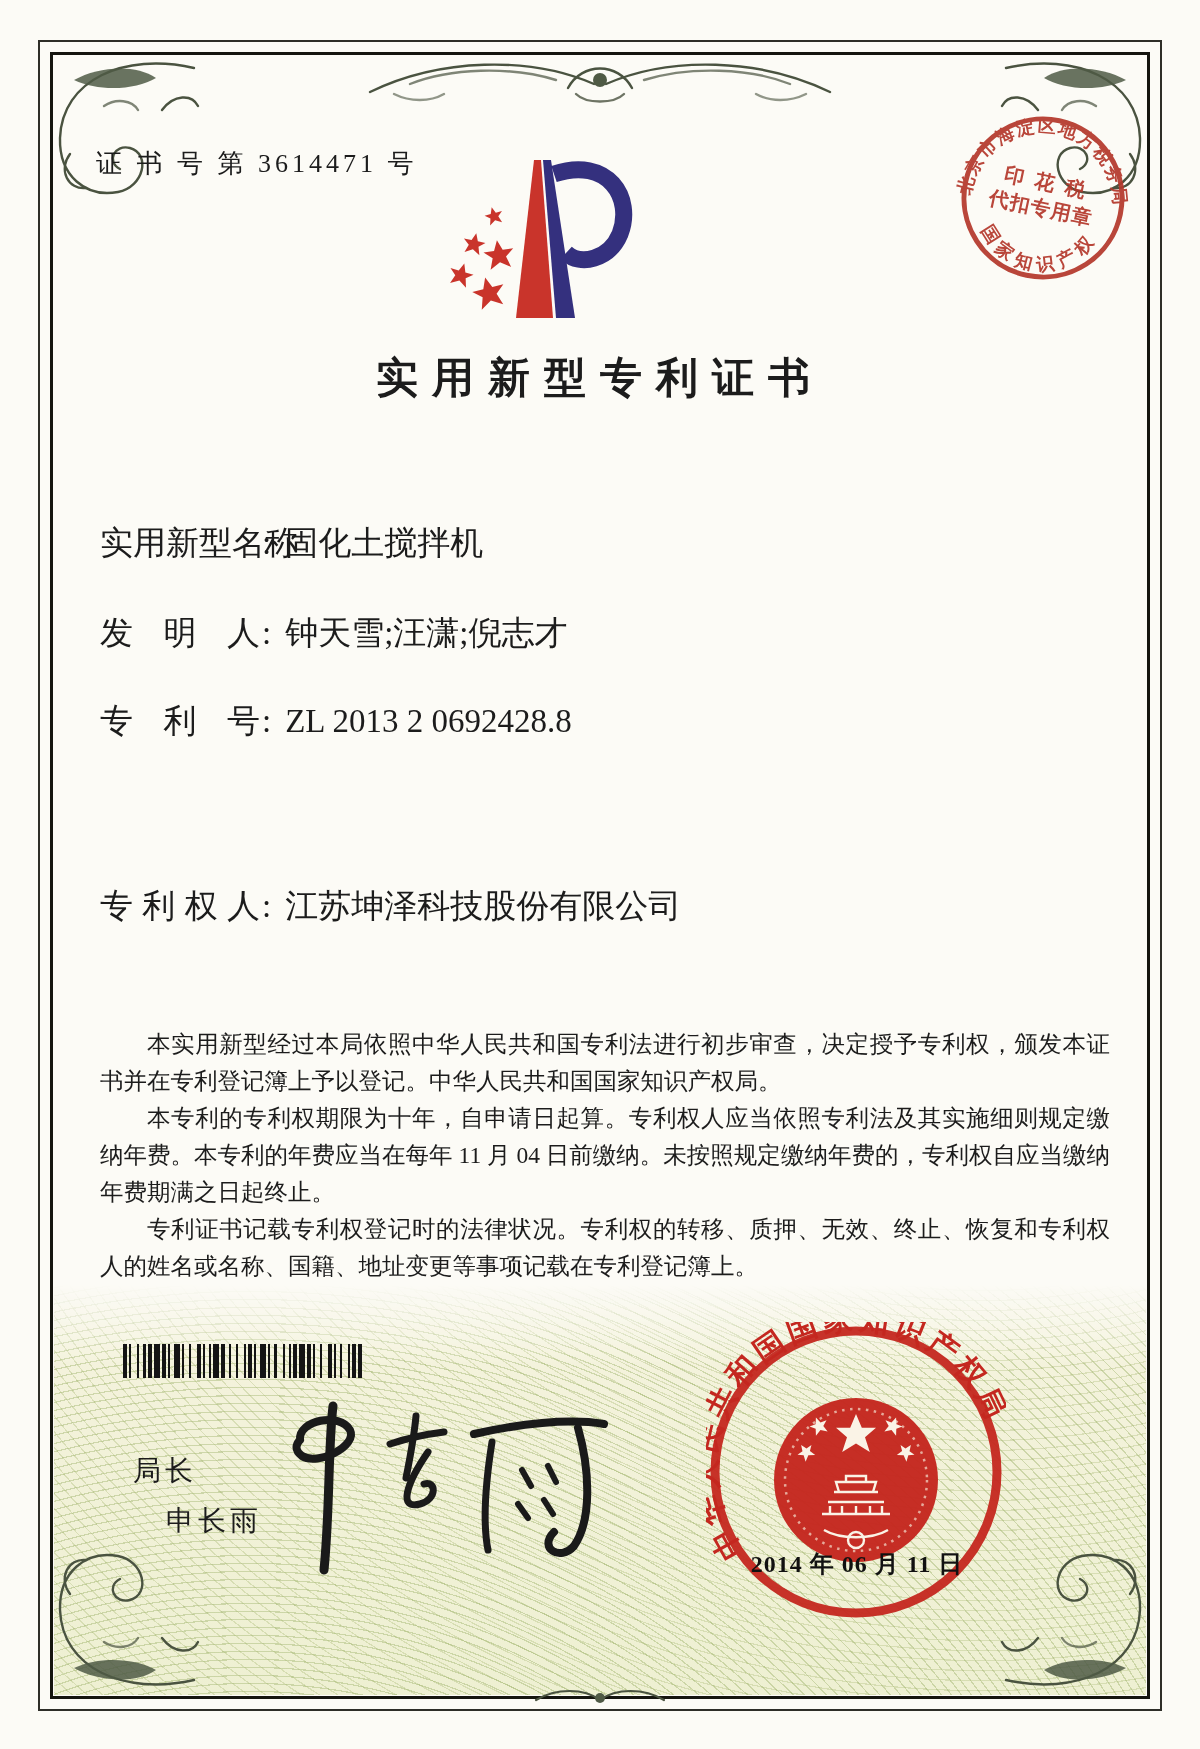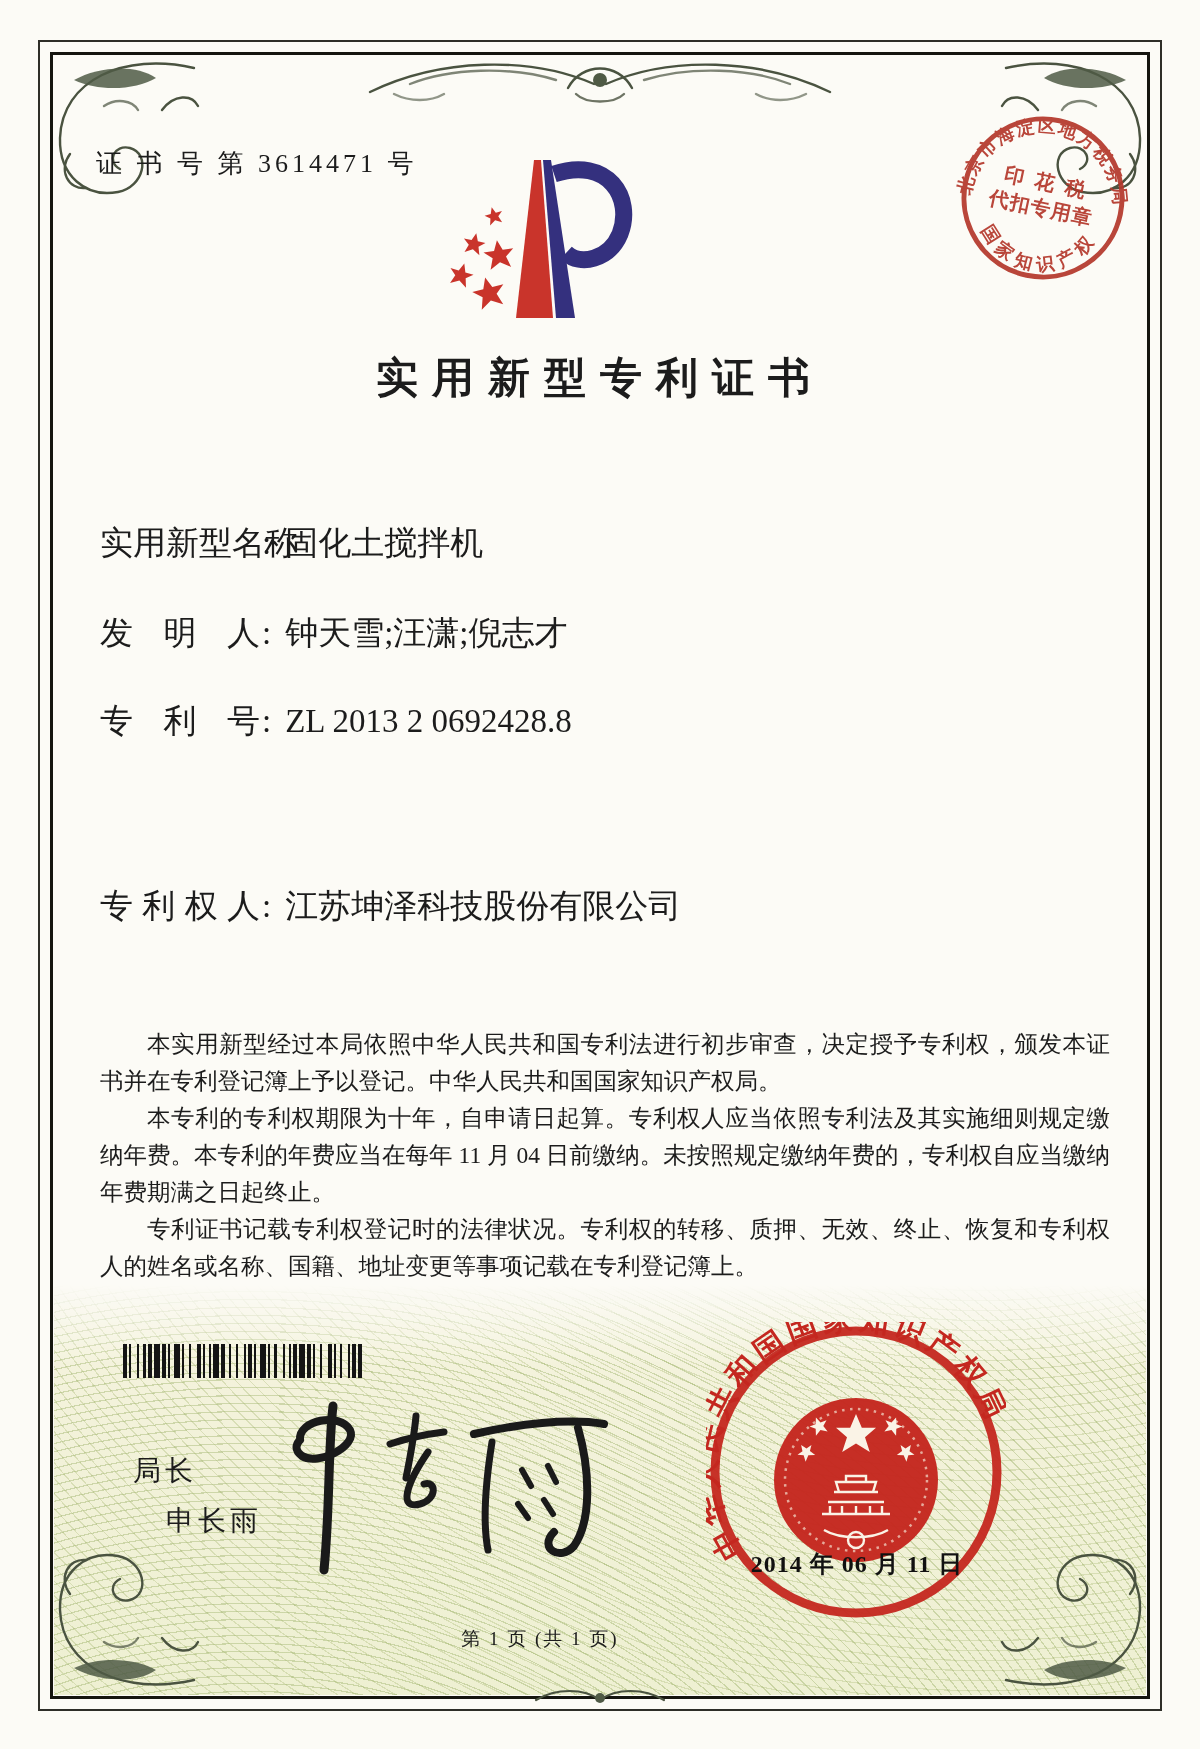--- a/index.html
+++ b/index.html
@@ -182,15 +182,14 @@
         <path d="M140,160 L140,154 L160,154 L160,160"></path>
         <path d="M124,192 L124,184 M136,192 L136,184 M150,192 L150,184 M164,192 L164,184 M176,192 L176,184"></path>
         <path d="M118,208 A40,18 0 0 0 182,208"></path>
         <circle cx="150" cy="218" r="8"></circle>
       </g>
     </g>
   </svg>
 
   <div class="seal-date">2014 年 06 月 11 日</div>
 
-  <div class="page-footer">第 1 页 (共 1 页)</div>
 
 </div>
 
 </body></html>

